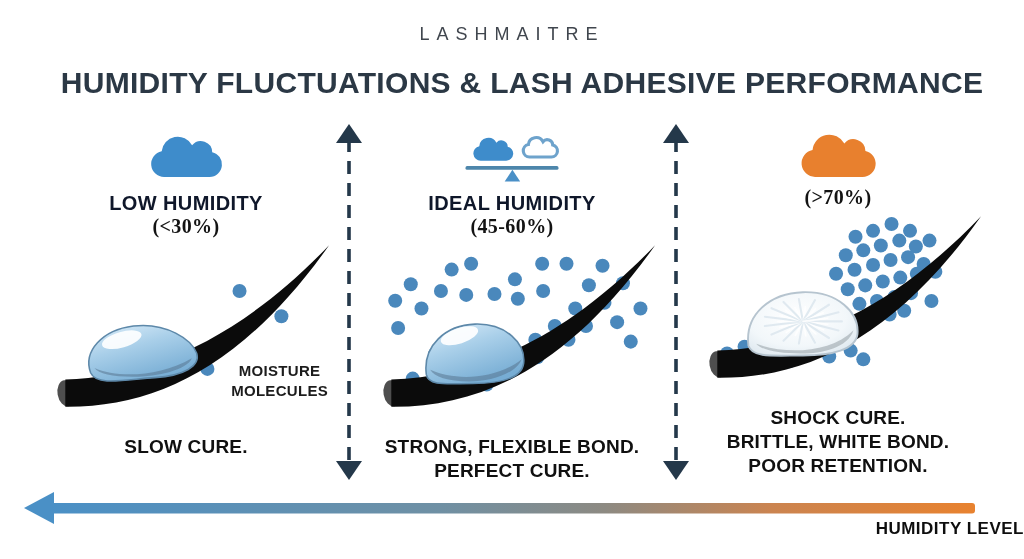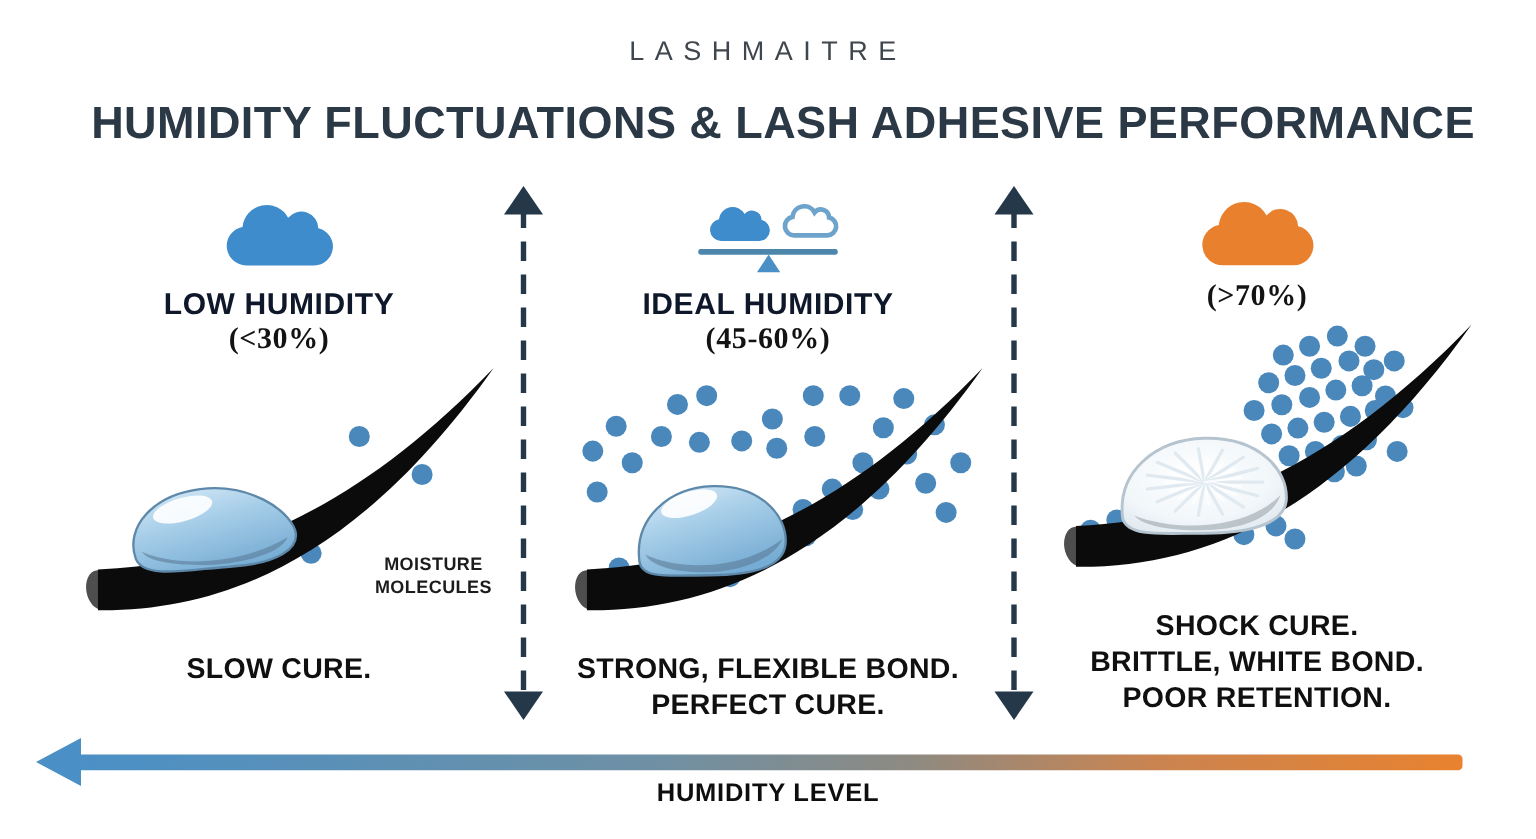--- a/index.html
+++ b/index.html
@@ -19,32 +19,32 @@
   #panel-0{left:40px}
   #panel-1{left:366px}
   #panel-2{left:692px}
   .panel-icon{height:64px;display:flex;justify-content:center;align-items:flex-end;padding-bottom:2px;}
   .panel-title{margin-top:6px;text-align:center;font-size:20px;font-weight:700;color:#0f172a;line-height:23px;letter-spacing:0.4px;}
   .panel-range{text-align:center;font-size:20px;font-weight:800;color:#131313;line-height:23px;letter-spacing:0.4px;font-family:Liberation Serif, serif;}
   .illustration{position:relative;width:292px;height:176px;margin-top:2px;}
   .illustration svg{width:100%;height:100%;display:block;}
   .annotation{
     position:absolute;right:4px;bottom:16px;text-align:center;
-    font-size:12px;font-weight:700;color:#1c1c1c;line-height:1.3;letter-spacing:0.3px;margin-left:24px;
+    font-size:15px;font-weight:700;color:#1c1c1c;line-height:1.3;letter-spacing:0.3px;margin-left:24px;
   }
   .results{
     margin-top:19px;text-align:center;font-size:19px;font-weight:800;
     color:#101010;line-height:1.25;letter-spacing:0.2px;
   }
   .divider{position:absolute;top:124px;width:36px;height:356px;}
   #divider-0{left:331px}
   #divider-1{left:658px}
   .axis{position:absolute;left:0;top:490px;width:1024px;height:40px;}
   .axis-label{
-    position:absolute;left:0;right:0;top:519px;text-align:center;
+    position:absolute;left:0;right:0;top:519px;text-align:right;
     font-size:17px;font-weight:800;color:#0e0e0e;letter-spacing:0.5px;
   }
 </style>
 </head>
 <body>
 
 <div class="brand">LASHMAITRE</div>
 <div class="main-title">HUMIDITY FLUCTUATIONS &amp; LASH ADHESIVE PERFORMANCE</div>
 
 <div class="panel" id="panel-0">

